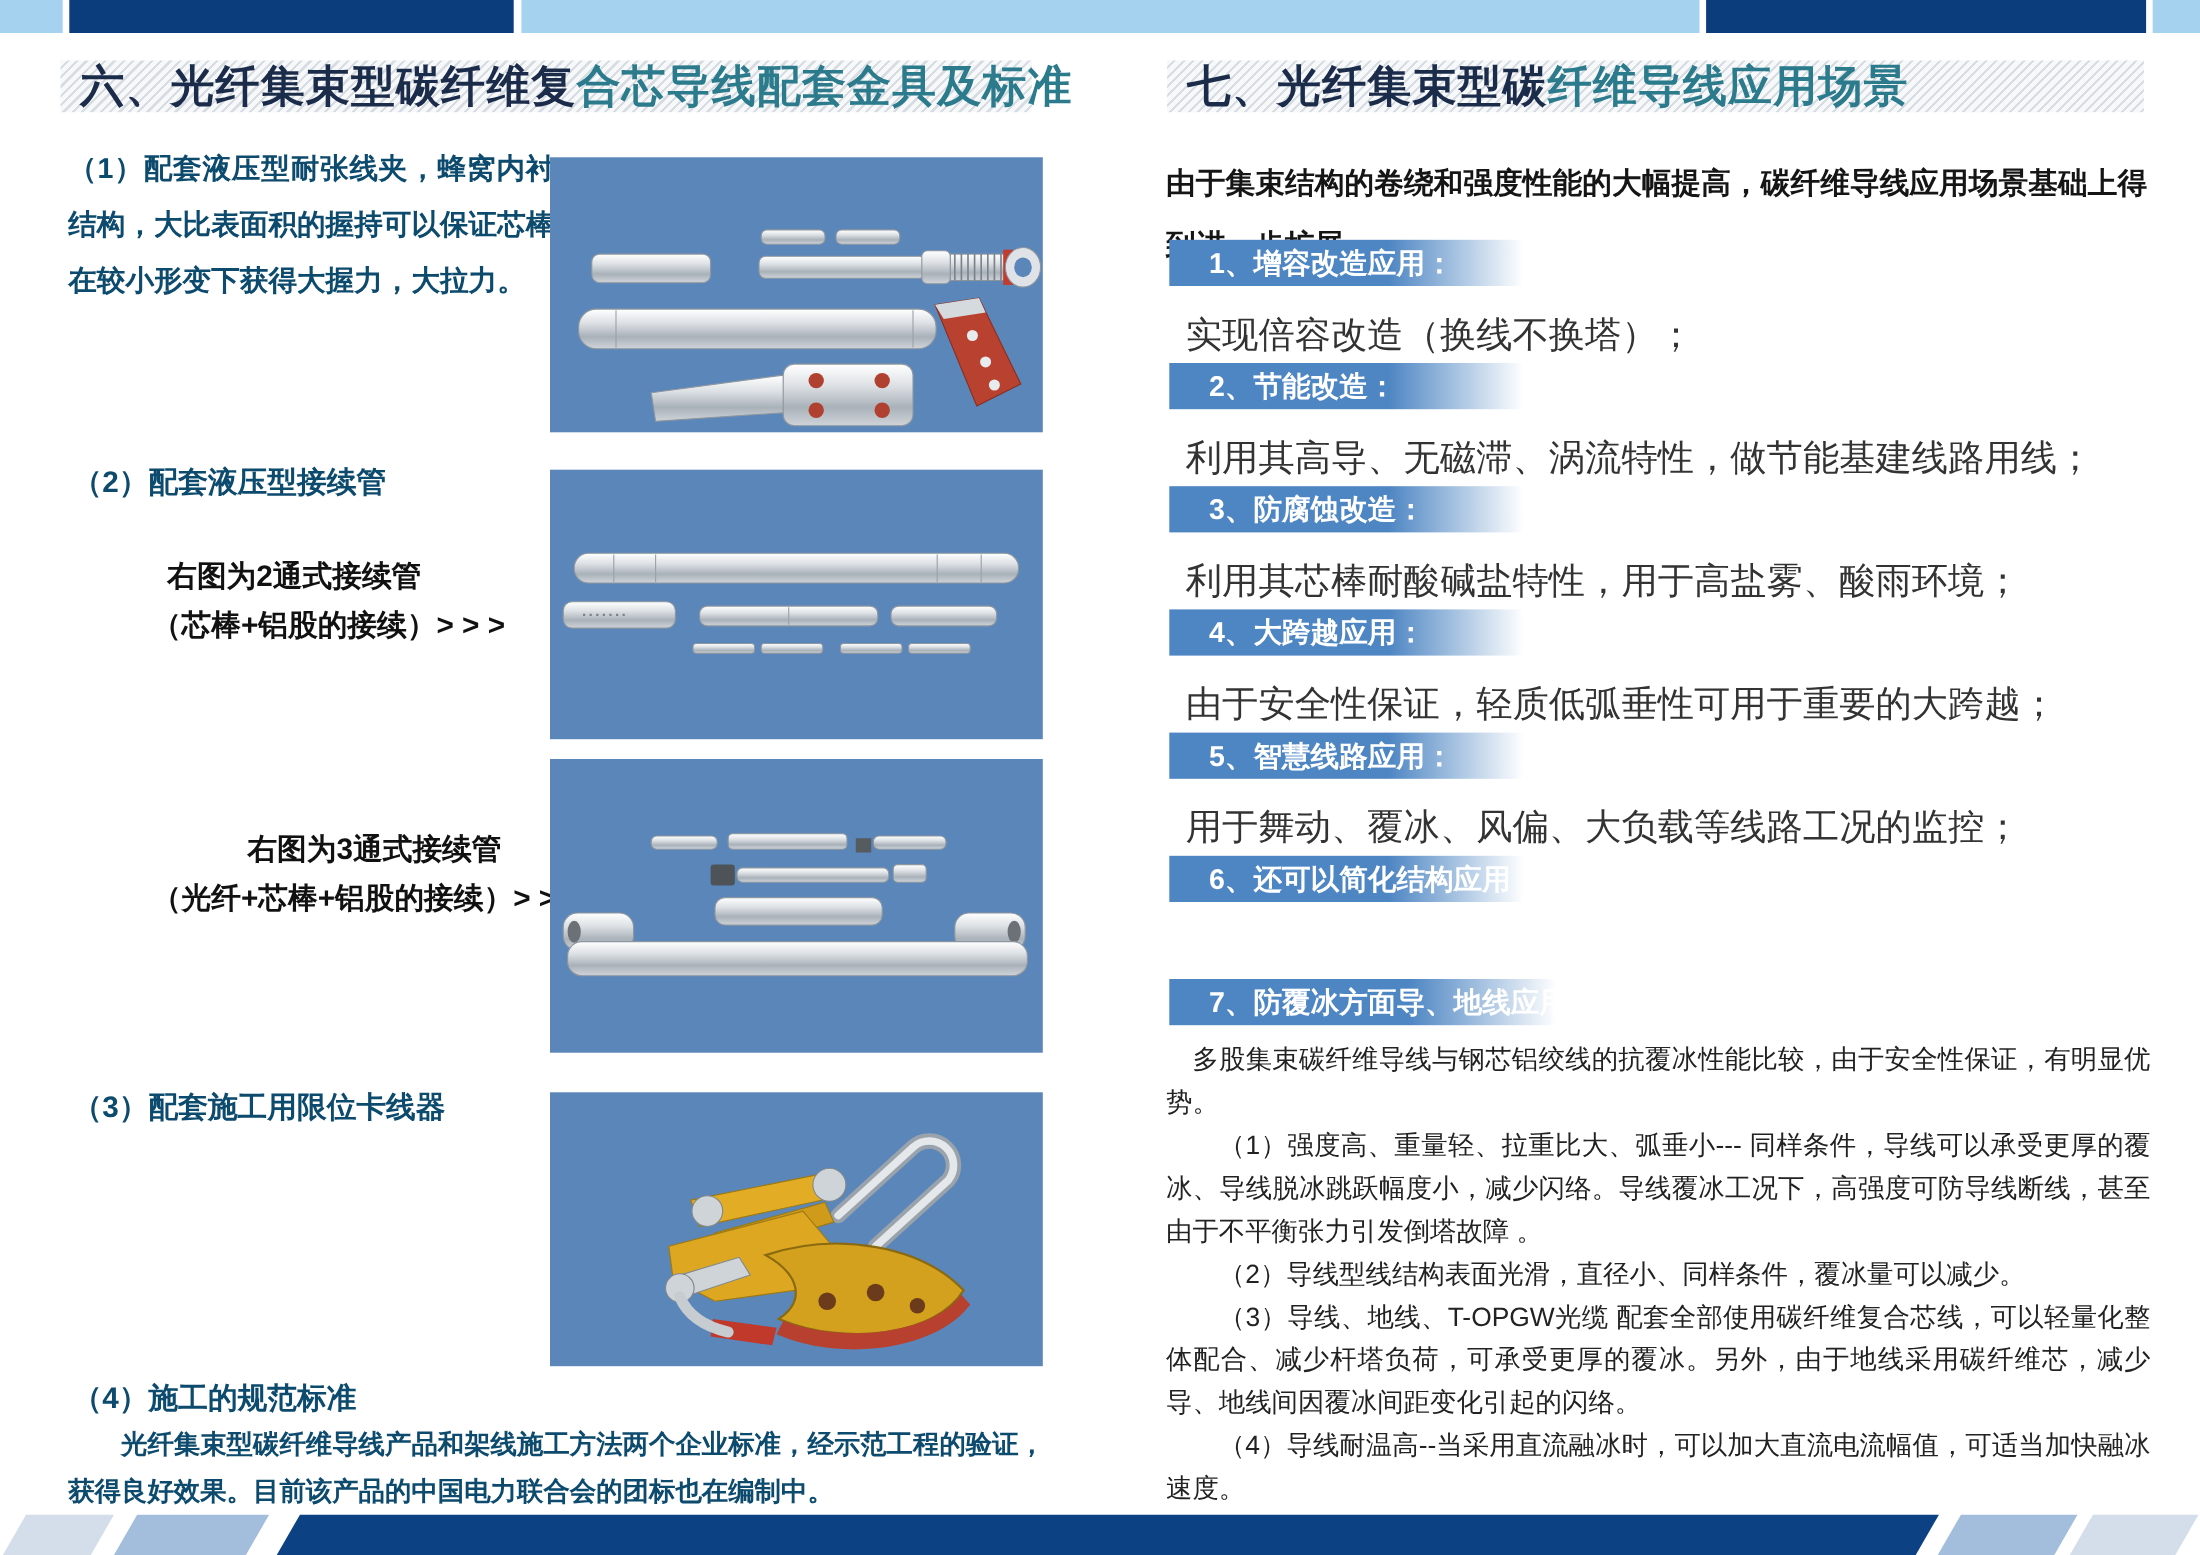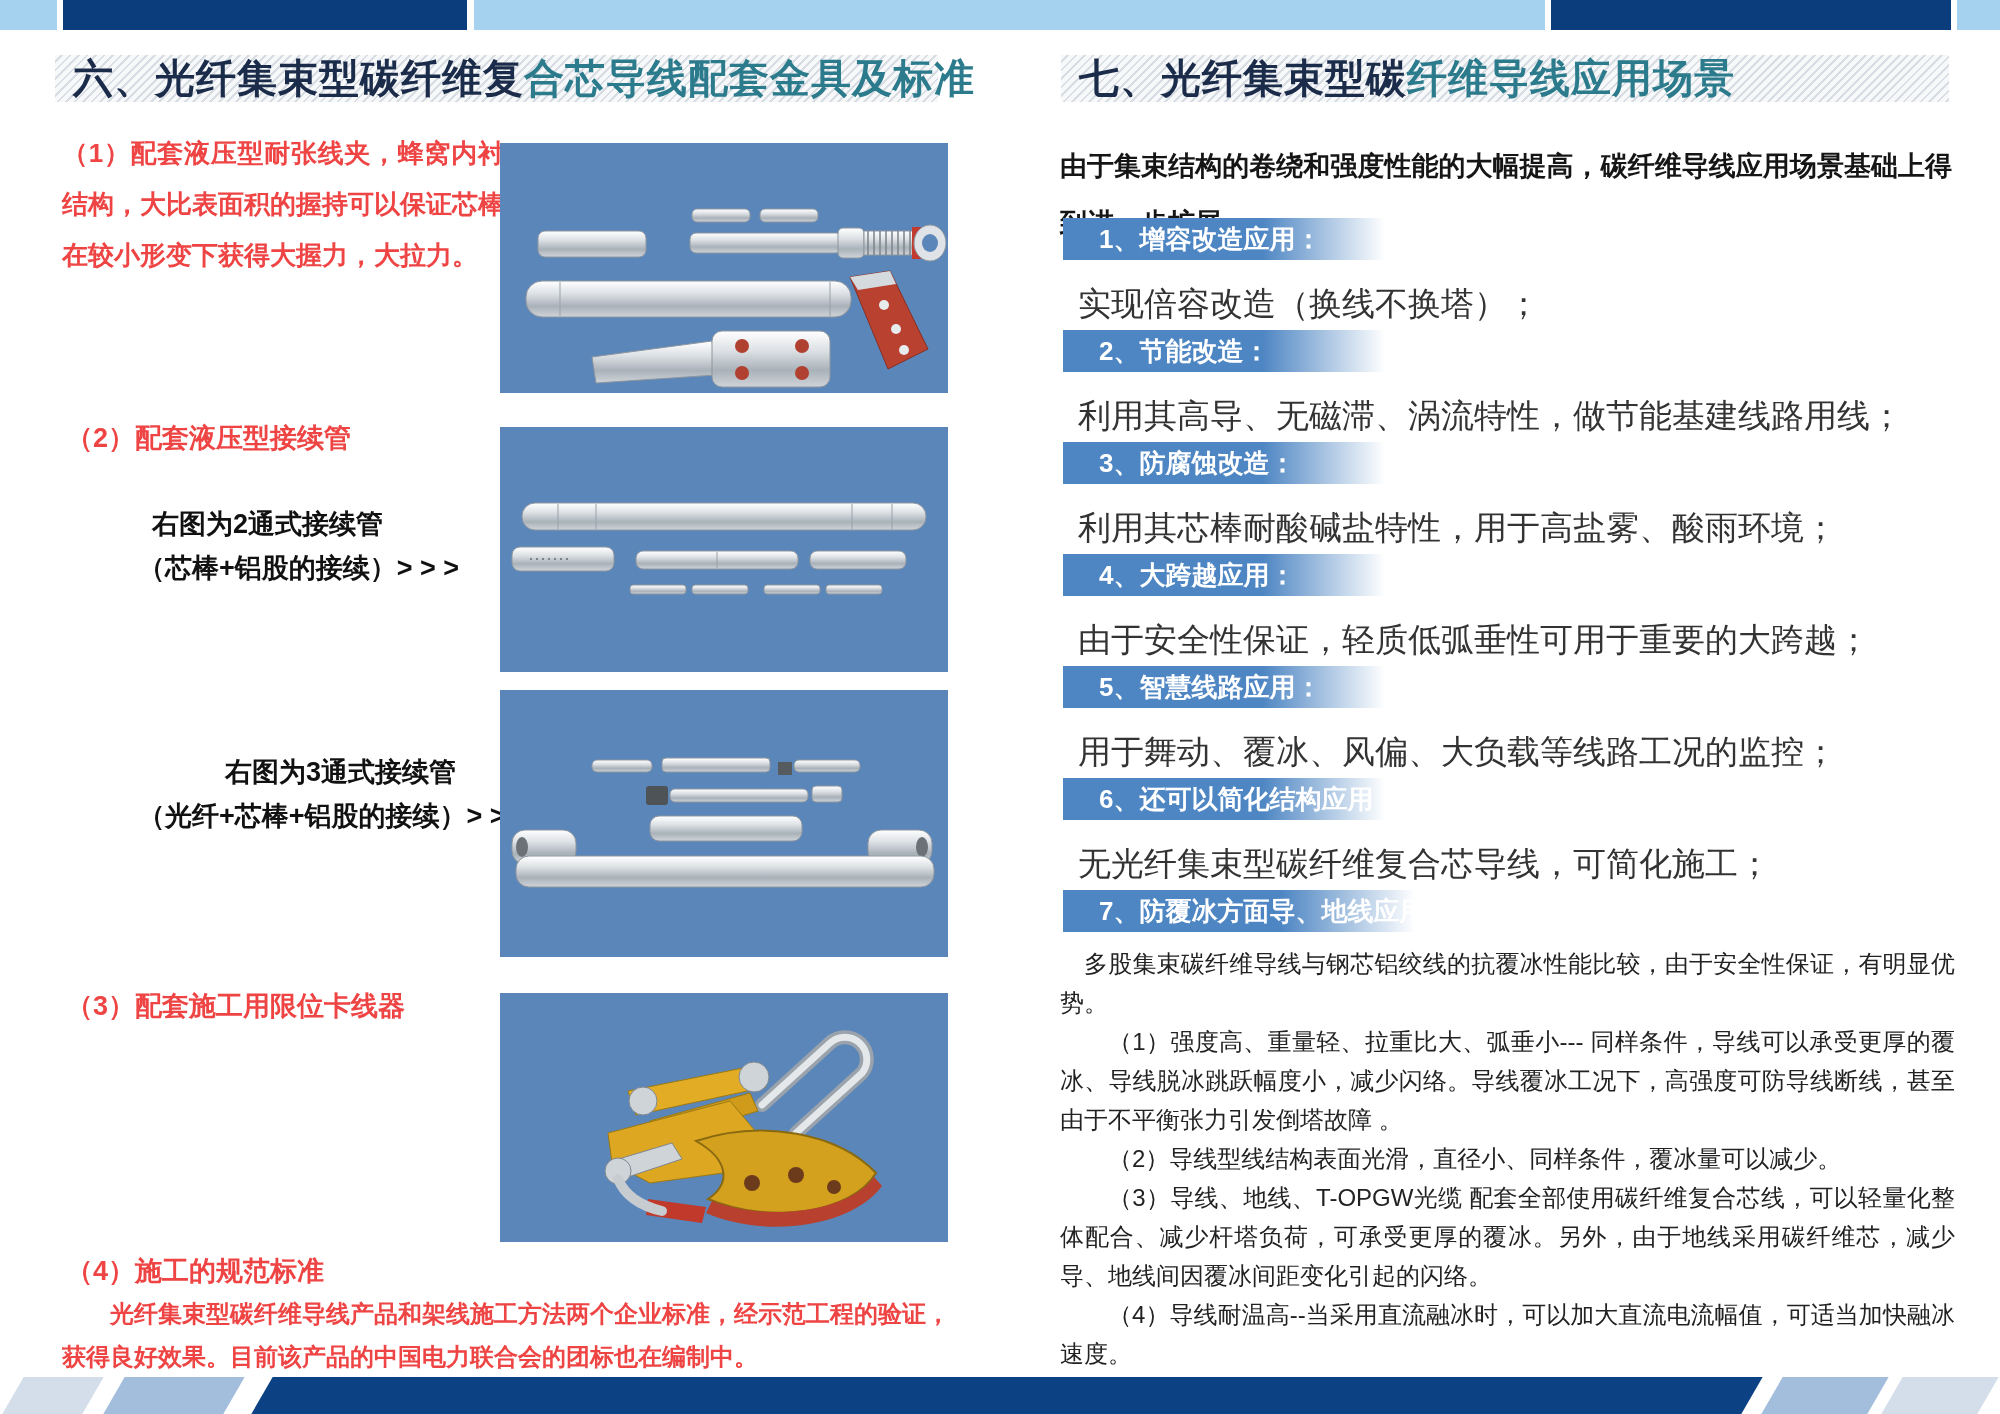--- a/index.html
+++ b/index.html
@@ -15,21 +15,21 @@
   
   .hatch{
     position:absolute; top:55px; height:47px; box-sizing:border-box;
     background:repeating-linear-gradient(135deg,#f7f8fa 0px,#f7f8fa 4px,#d7dde3 4px,#d7dde3 6px);
     display:flex; align-items:center; padding-left:18px;
     font-size:40px; font-weight:bold; letter-spacing:1px; white-space:nowrap;
   }
   .hatch .t1{color:var(--title-navy,#1b2b4a);}
   .hatch .t2{color:var(--title-teal,#2b7b8c);}
   
-  .lpara{position:absolute; font-weight:bold; color:#ef4444;}
+  .lpara{position:absolute; font-weight:bold; color:#0c4a6e;}
   .p1{left:62px; top:128px; width:442px; font-size:26px; line-height:51px; text-align:justify;}
   .subtitle{font-size:27px; white-space:nowrap;}
   .cap{position:absolute; font-size:27px; font-weight:bold; line-height:44px; color:#111; white-space:nowrap;}
   .p4{left:62px; top:1292px; width:888px; font-size:24px; line-height:43px; text-align:justify; text-indent:2em;}
   
   .photo{position:absolute; background:var(--photo-bg,#5b86ba);}
   .photo svg{display:block; width:100%; height:100%;}
   
   .intro{position:absolute; left:1060px; top:138px; width:892px; font-size:27px; font-weight:600; line-height:57px; text-align:justify; color:#151515;}
   .apps{position:absolute; left:0; top:0; width:100%; height:100%;}
@@ -191,21 +191,20 @@
       <div class="app-desc" style="top: 282px;">实现倍容改造（换线不换塔）；</div>
       <div class="app-banner" style="top: 330px;"><span>2、节能改造：</span></div>
       <div class="app-desc" style="top: 394px;">利用其高导、无磁滞、涡流特性，做节能基建线路用线；</div>
       <div class="app-banner" style="top: 442px;"><span>3、防腐蚀改造：</span></div>
       <div class="app-desc" style="top: 506px;">利用其芯棒耐酸碱盐特性，用于高盐雾、酸雨环境；</div>
       <div class="app-banner" style="top: 554px;"><span>4、大跨越应用：</span></div>
       <div class="app-desc" style="top: 618px;">由于安全性保证，轻质低弧垂性可用于重要的大跨越；</div>
       <div class="app-banner" style="top: 666px;"><span>5、智慧线路应用：</span></div>
       <div class="app-desc" style="top: 730px;">用于舞动、覆冰、风偏、大负载等线路工况的监控；</div>
       <div class="app-banner" style="top: 778px;"><span>6、还可以简化结构应用：</span></div>
-      <div class="app-desc" style="top: 842px;">无光纤集束型碳纤维复合芯导线，可简化施工；</div>
       <div class="app-banner wide" style="top: 890px;"><span>7、防覆冰方面导、地线应用：</span></div>
     </div>
 
   <div class="ice">
       <p class="first">多股集束碳纤维导线与钢芯铝绞线的抗覆冰性能比较，由于安全性保证，有明显优势。</p>
       <p>（1）强度高、重量轻、拉重比大、弧垂小--- 同样条件，导线可以承受更厚的覆冰、导线脱冰跳跃幅度小，减少闪络。导线覆冰工况下，高强度可防导线断线，甚至由于不平衡张力引发倒塔故障 。</p>
       <p>（2）导线型线结构表面光滑，直径小、同样条件，覆冰量可以减少。</p>
       <p>（3）导线、地线、T-OPGW光缆  配套全部使用碳纤维复合芯线，可以轻量化整体配合、减少杆塔负荷，可承受更厚的覆冰。另外，由于地线采用碳纤维芯，减少导、地线间因覆冰间距变化引起的闪络。</p>
       <p>（4）导线耐温高--当采用直流融冰时，可以加大直流电流幅值，可适当加快融冰速度。</p>
     </div>

